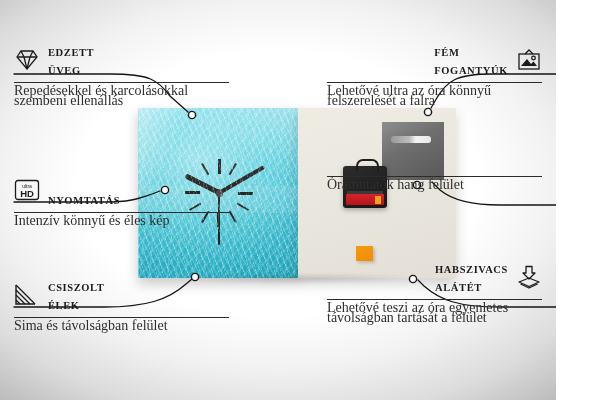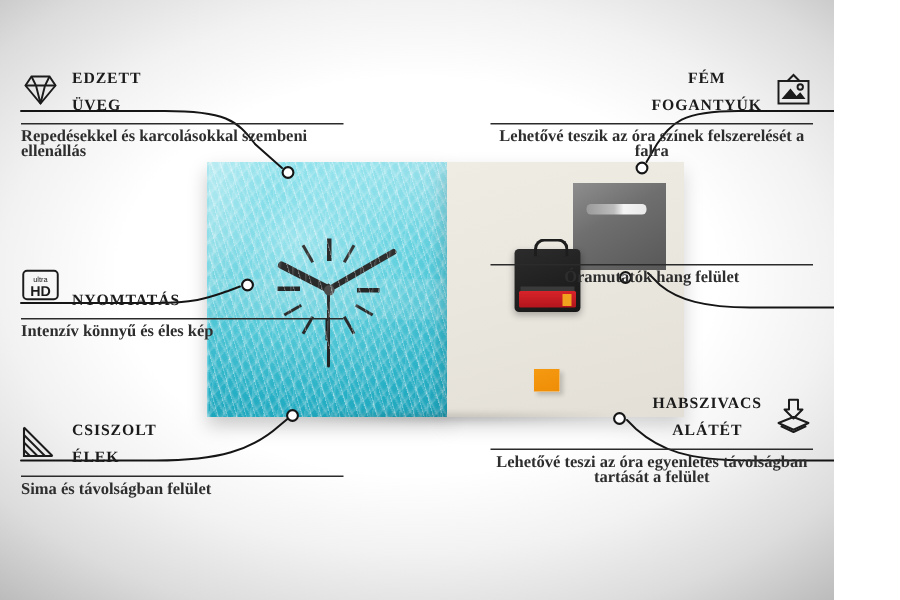--- a/index.html
+++ b/index.html
@@ -91,34 +91,33 @@
   }
   #panel-shadow{
     position:absolute;left:-6px;top:168px;width:334px;height:16px;
     background:radial-gradient(ellipse 50% 60% at 50% 0%, rgba(0,0,0,.22) 0%, rgba(0,0,0,0) 72%);
     filter:blur(2px);
   }
 
   
   .callout{position:absolute;width:215px;}
   .callout.left{text-align:left;}
-  .callout.right{text-align:center;}
+  .callout.right{text-align:left;}
 
   .co-head{display:flex;align-items:center;gap:8px;}
   .callout.right .co-head{flex-direction:row-reverse;}
   .co-title{
     font-size:10.5px;line-height:11.5px;letter-spacing:.6px;
     color:#1b1b1b;text-transform:uppercase;font-weight:700;
     font-family:"Liberation Serif", serif;
   }
   .co-rule{height:1px;background:#2b2b2b;margin:4px 0 3px 0;}
   .co-sub{
-    font-size:11px;line-height:10px;color:#2e2e2e;
+    font-size:14px;line-height:10px;color:#2e2e2e;
     font-family:"Liberation Serif", serif;
-    font-weight:bold;
   }
   .co-icon{width:26px;height:24px;flex:0 0 26px;}
   .co-icon svg{display:block;width:26px;height:24px;}
 
   
   #co-glass{left:14px;top:42px;}
   #co-print{left:14px;top:172px;}
   #co-edges{left:14px;top:277px;}
   #co-handles{right:14px;top:42px;}
   #co-mechanism{right:14px;top:172px;}
@@ -283,21 +282,21 @@
           <circle cx="17.5" cy="10" r="1.8"></circle>
         </g>
           </svg>
       </span>
       <span>
         <span class="co-title">FÉM</span><br>
         <span class="co-title">FOGANTYÚK</span>
       </span>
     </div>
     <div class="co-rule"></div>
-    <div class="co-sub">Lehetővé teszik az óra színek felszerelését a falra</div>
+    <div class="co-sub">Lehetővé ultra az óra könnyű felszerelését a falra</div>
   </div>
 
   <div class="callout right" id="co-mechanism">
     <div class="co-rule"></div>
     <div class="co-sub">Óramutatók hang felület</div>
   </div>
 
   <div class="callout right" id="co-foam">
     <div class="co-head">
       <span class="co-icon">

